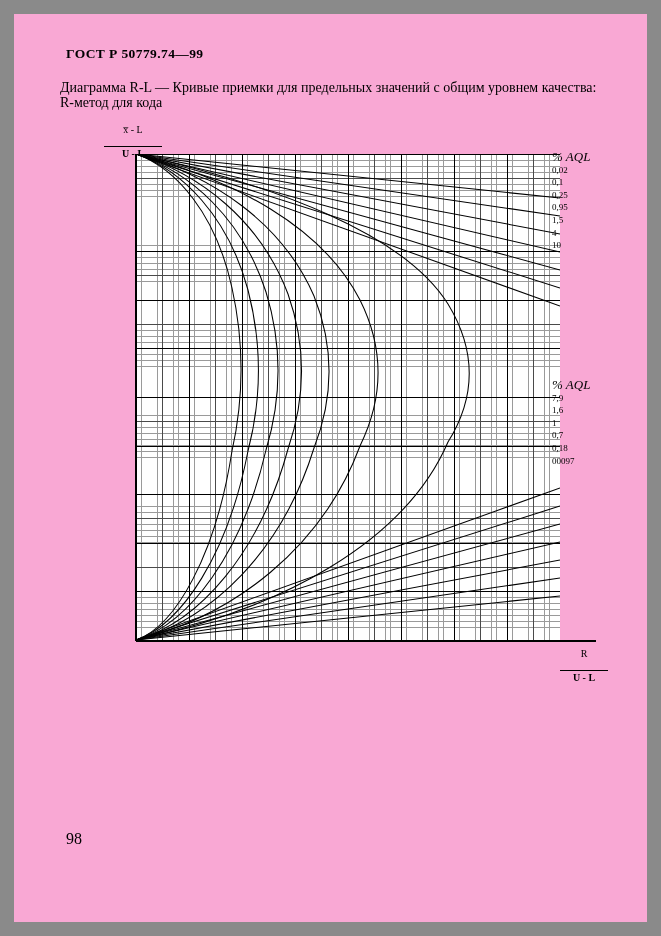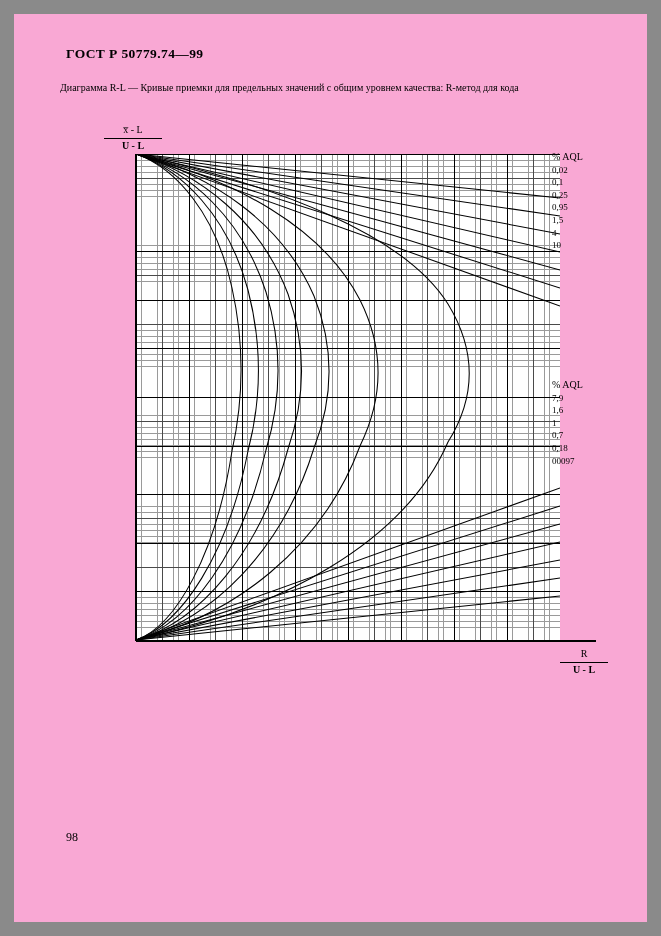--- a/index.html
+++ b/index.html
@@ -30,34 +30,34 @@
     font-size: 13.5px;
     letter-spacing: 0.4px;
     color: #000;
     white-space: nowrap;
   }
   #caption {
     position: absolute;
     left: 46px;
     top: 66px;
     width: 545px;
-    font-size: 10px;
+    font-size: 14px;
     line-height: 15px;
     color: #000;
     text-align: left;
   }
   #caption .l2 {
     display: block;
     padding-left: 40px;
   }
   #page-number {
     position: absolute;
     left: 52px;
     top: 816px;
-    font-size: 12px;
+    font-size: 16px;
     color: #000;
   }
 
   
   #chart {
     position: absolute;
     left: 46px;
     top: 100px;
     width: 540px;
     height: 560px;
@@ -102,21 +102,21 @@
   #axis-bottom { left: 76px; top: 526px; width: 460px; height: 1.6px; }
 
   
   .axis-title {
     position: absolute;
     font-size: 10px;
     text-align: center;
     line-height: 11px;
     color: #000;
   }
-  .frac-top { display: block; padding: 0 2px 3px 2px; border-bottom: 1px solid #000; }
+  .frac-top { display: block; padding: 0 2px 11px 2px; border-bottom: 1px solid #000; }
   .frac-bot { display: block; padding: 1px 2px 0 2px; font-weight: bold; }
 
   #ylabel { left: 44px; top: 10px; width: 58px; }
   #xlabel { left: 500px; top: 534px; width: 48px; }
 
   svg.curves {
     position: absolute;
     inset: 0;
     overflow: visible;
   }
@@ -124,21 +124,21 @@
 
   .legend {
     position: absolute;
     font-size: 9px;
     color: #000;
     line-height: 12.6px;
     white-space: nowrap;
   }
   #legend-top { left: 492px; top: 37px; }
   #legend-bottom { left: 492px; top: 265px; }
-  .legend .lhdr { font-size: 10px; }
+  .legend .lhdr { font-size: 13px; font-style: italic; }
   .legend div { height: 12.6px; }
 </style>
 </head>
 <body>
 
 <div id="page">
 
   <div id="std-number">ГОСТ Р 50779.74—99</div>
 
   <div id="caption">

